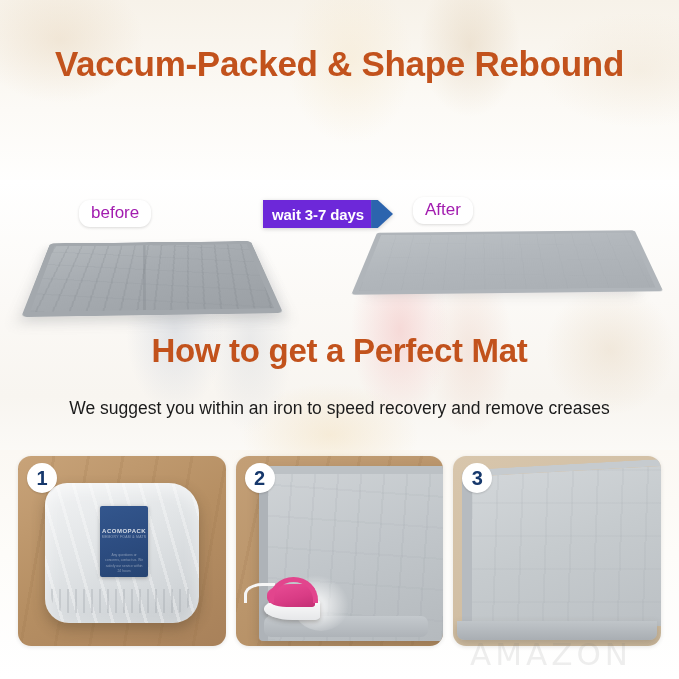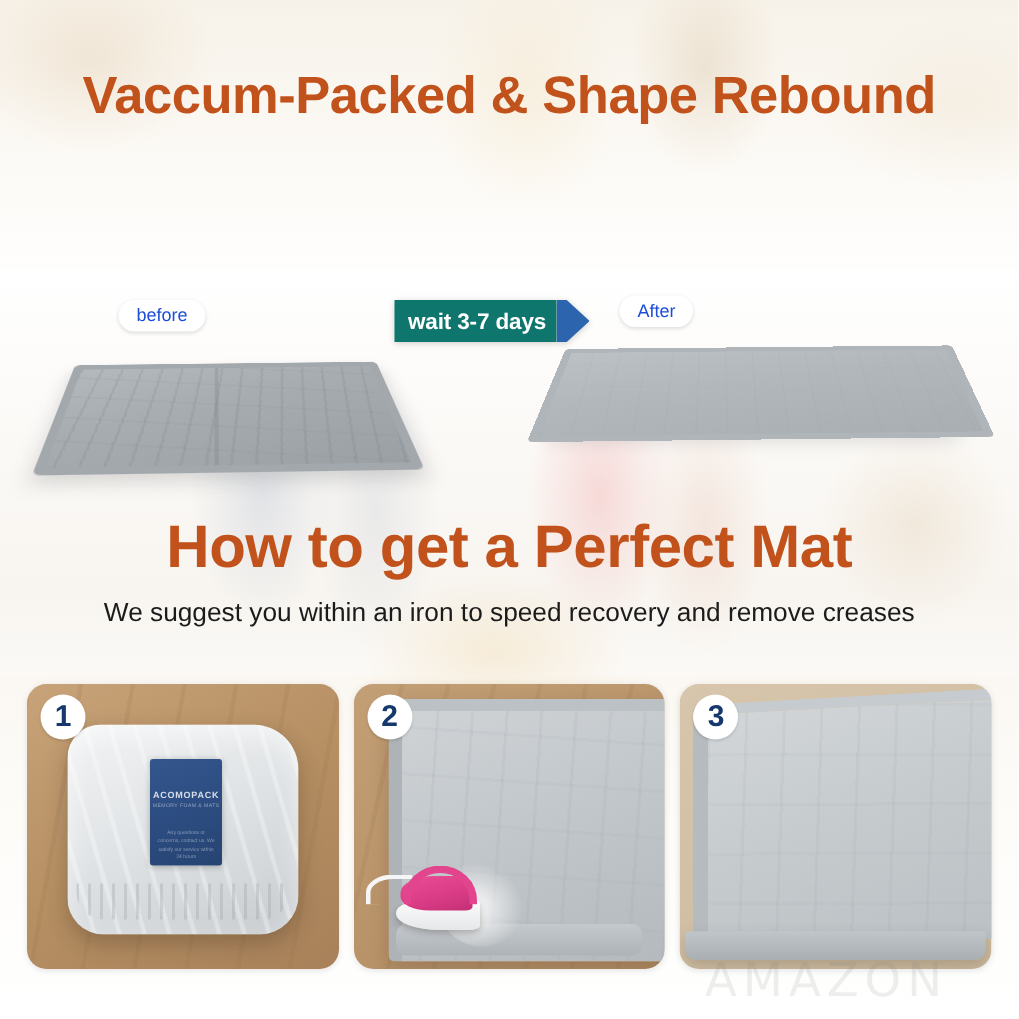--- a/index.html
+++ b/index.html
@@ -75,21 +75,21 @@
   .heading {
     position: absolute;
     left: 0;
     width: 679px;
     text-align: center;
     color: #c2521c;
     font-weight: bold;
     letter-spacing: -0.3px;
   }
   #heading-1 { top: 44px; font-size: 35px; }
-  #heading-2 { top: 343px; font-size: 40px; }
+  #heading-2 { top: 332px; font-size: 33px; }
 
   .subtitle {
     position: absolute;
     left: 0;
     width: 679px;
     text-align: center;
     color: #1b1b1b;
     font-size: 17.5px;
     line-height: 29px;
   }
@@ -164,42 +164,42 @@
     background: linear-gradient(180deg, #a6abb0 0%, #979ca1 100%);
     border-radius: 0 0 6px 6px;
     transform: skewX(-10deg);
     box-shadow: 0 7px 13px rgba(90,95,100,.22);
   }
 
   
   .pill {
     position: absolute;
     background: #ffffff;
-    color: #1d4ed8;
+    color: #a21caf;
     border-radius: 11px;
-    font-size: 12px;
+    font-size: 17px;
     padding: 3px 12px 4px;
     box-shadow: 0 1px 3px rgba(0,0,0,.14);
     white-space: nowrap;
   }
   #label-before { left: 79px; top: 35px; }
   #label-after  { left: 413px; top: 32px; }
 
   
   .arrow-banner {
     position: absolute;
     left: 263px;
     top: 35px;
     height: 28px;
     display: flex;
     align-items: stretch;
     filter: drop-shadow(0 1px 2px rgba(0,0,0,.18));
   }
   .arrow-body {
-    background: #0f766e;
+    background: #6d28d9;
     color: #ffffff;
     font-size: 15px;
     font-weight: bold;
     display: flex;
     align-items: center;
     padding: 0 7px 0 9px;
     letter-spacing: -0.1px;
   }
   .arrow-head {
     width: 22px;

